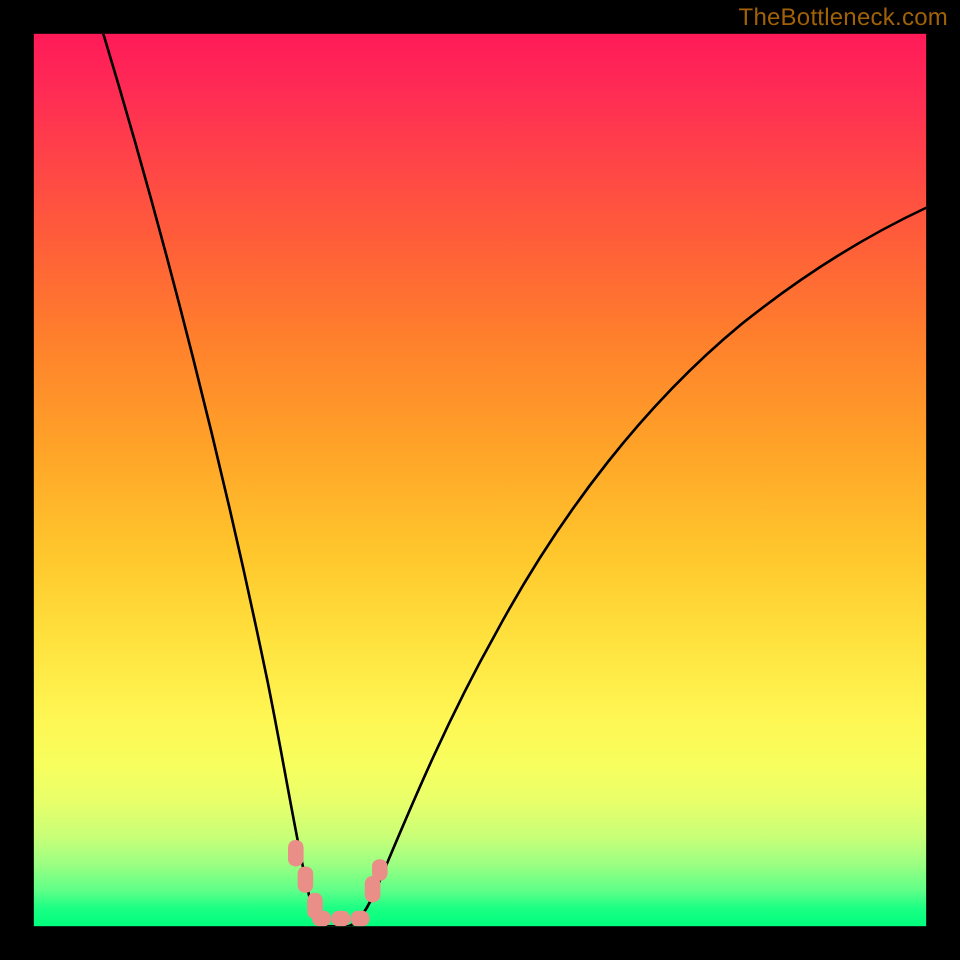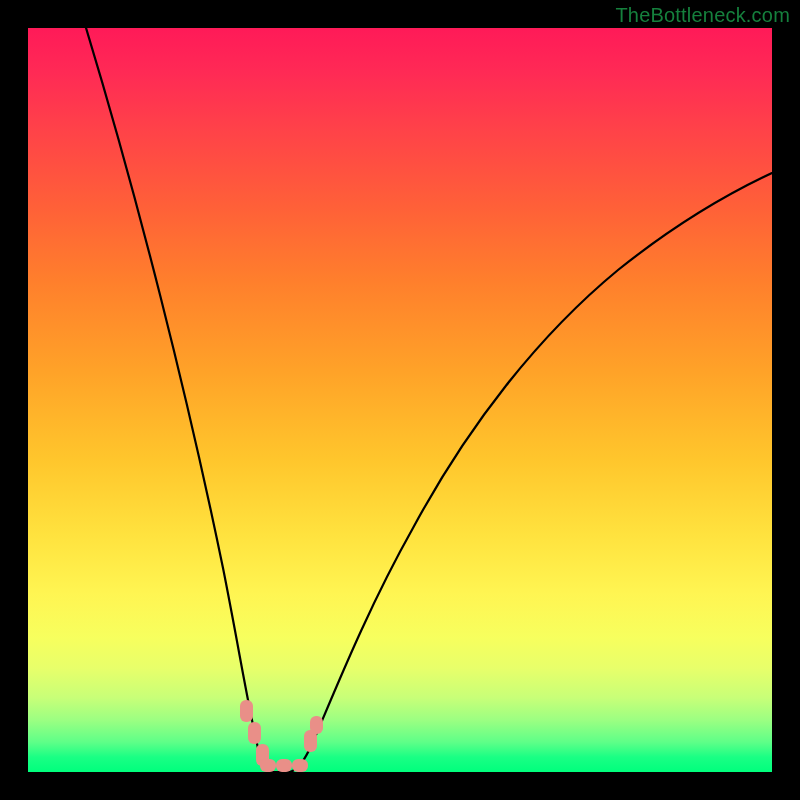--- a/index.html
+++ b/index.html
@@ -47,21 +47,21 @@
       #9cff82 93%,
       #5eff88 96%,
       #1aff84 98%,
       #00ff7d 100%
     );
   }
   .watermark {
     position: absolute;
     top: 4px;
     right: 10px;
-    color: #15803d;
+    color: #a16207;
     font-size: 20px;
     font-weight: 500;
     letter-spacing: 0.2px;
     user-select: none;
   }
   svg.curve {
     position: absolute;
     inset: 0;
   }
 </style>

